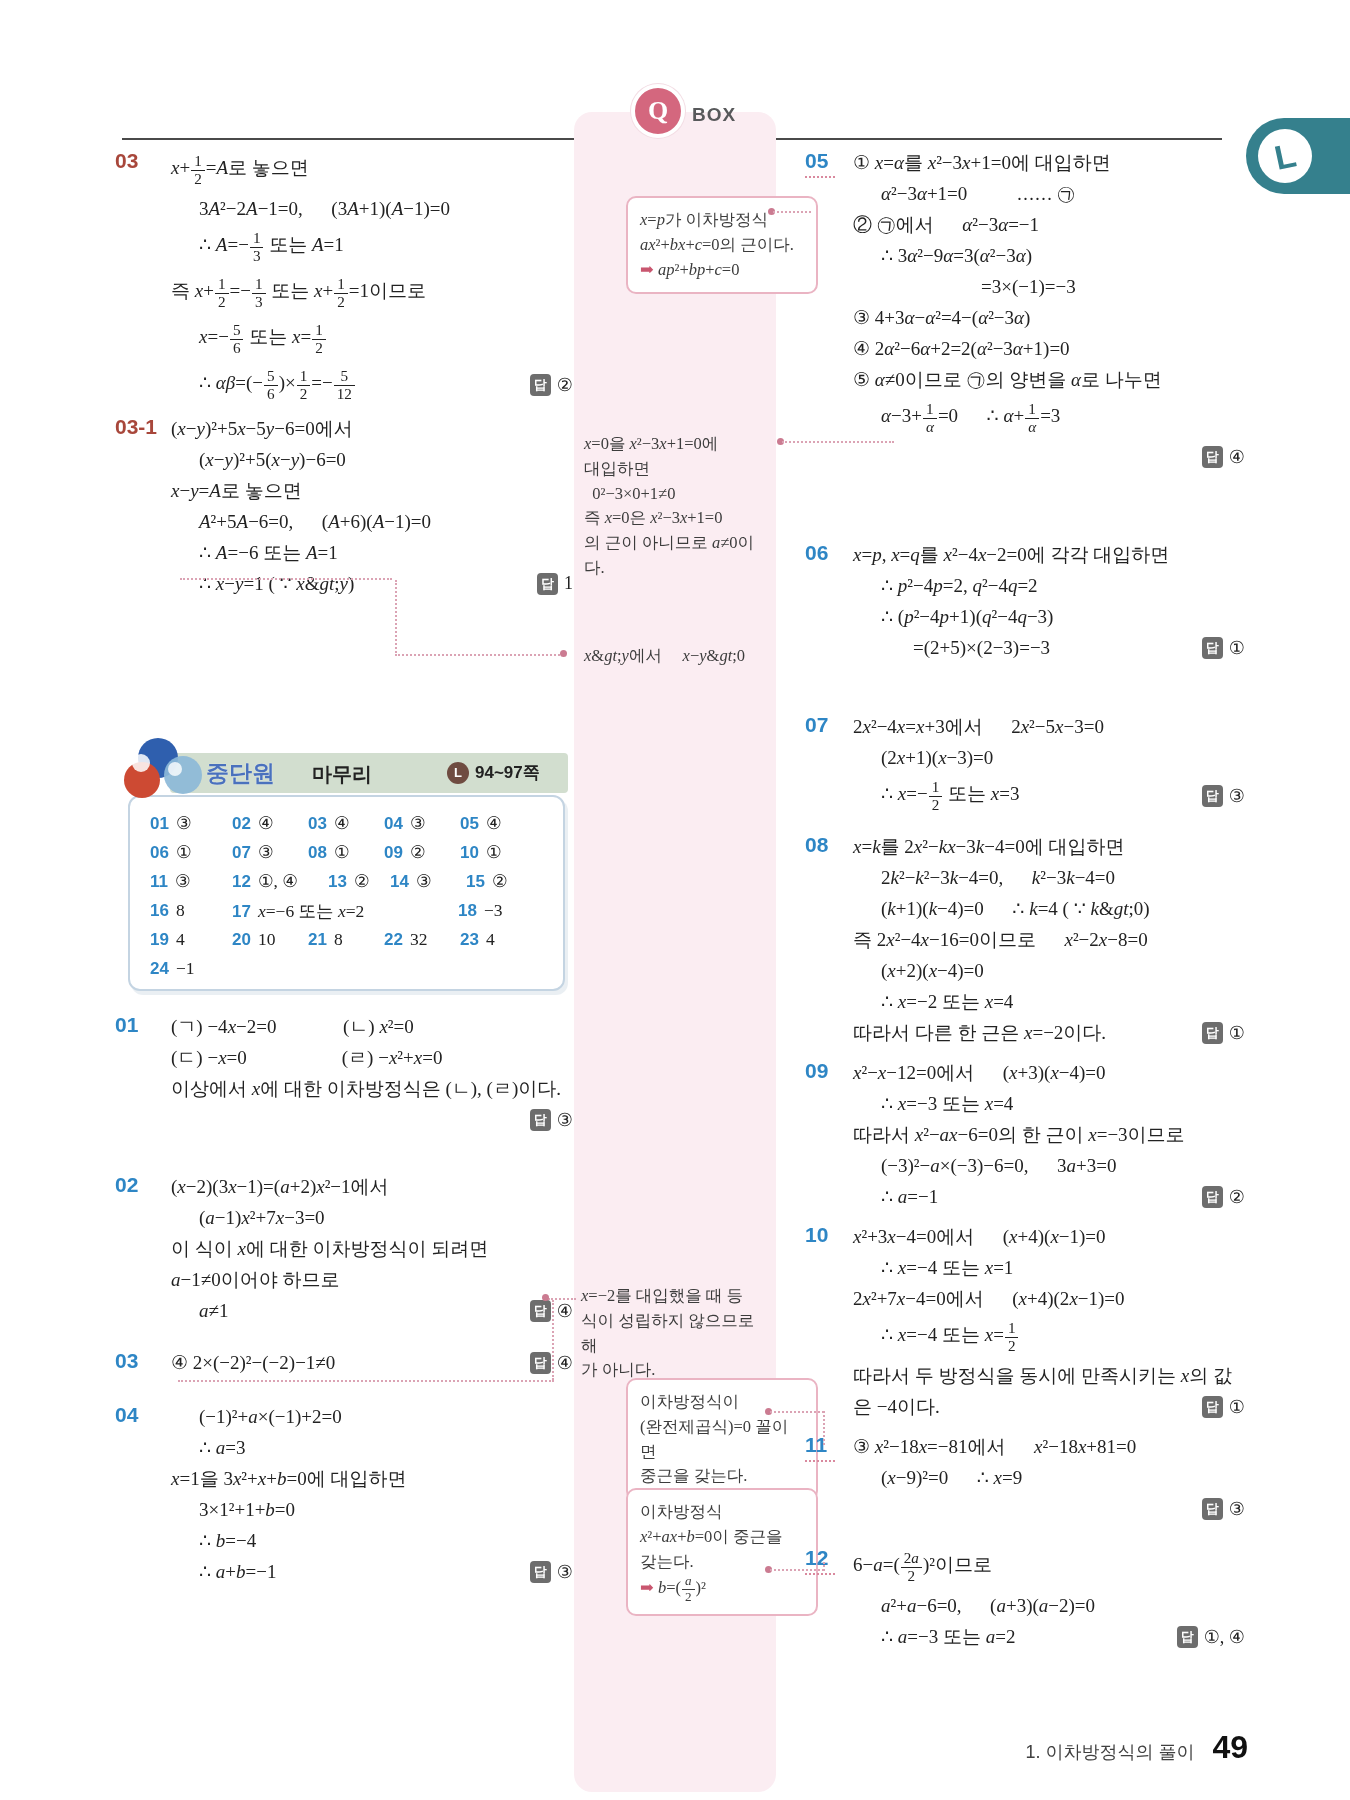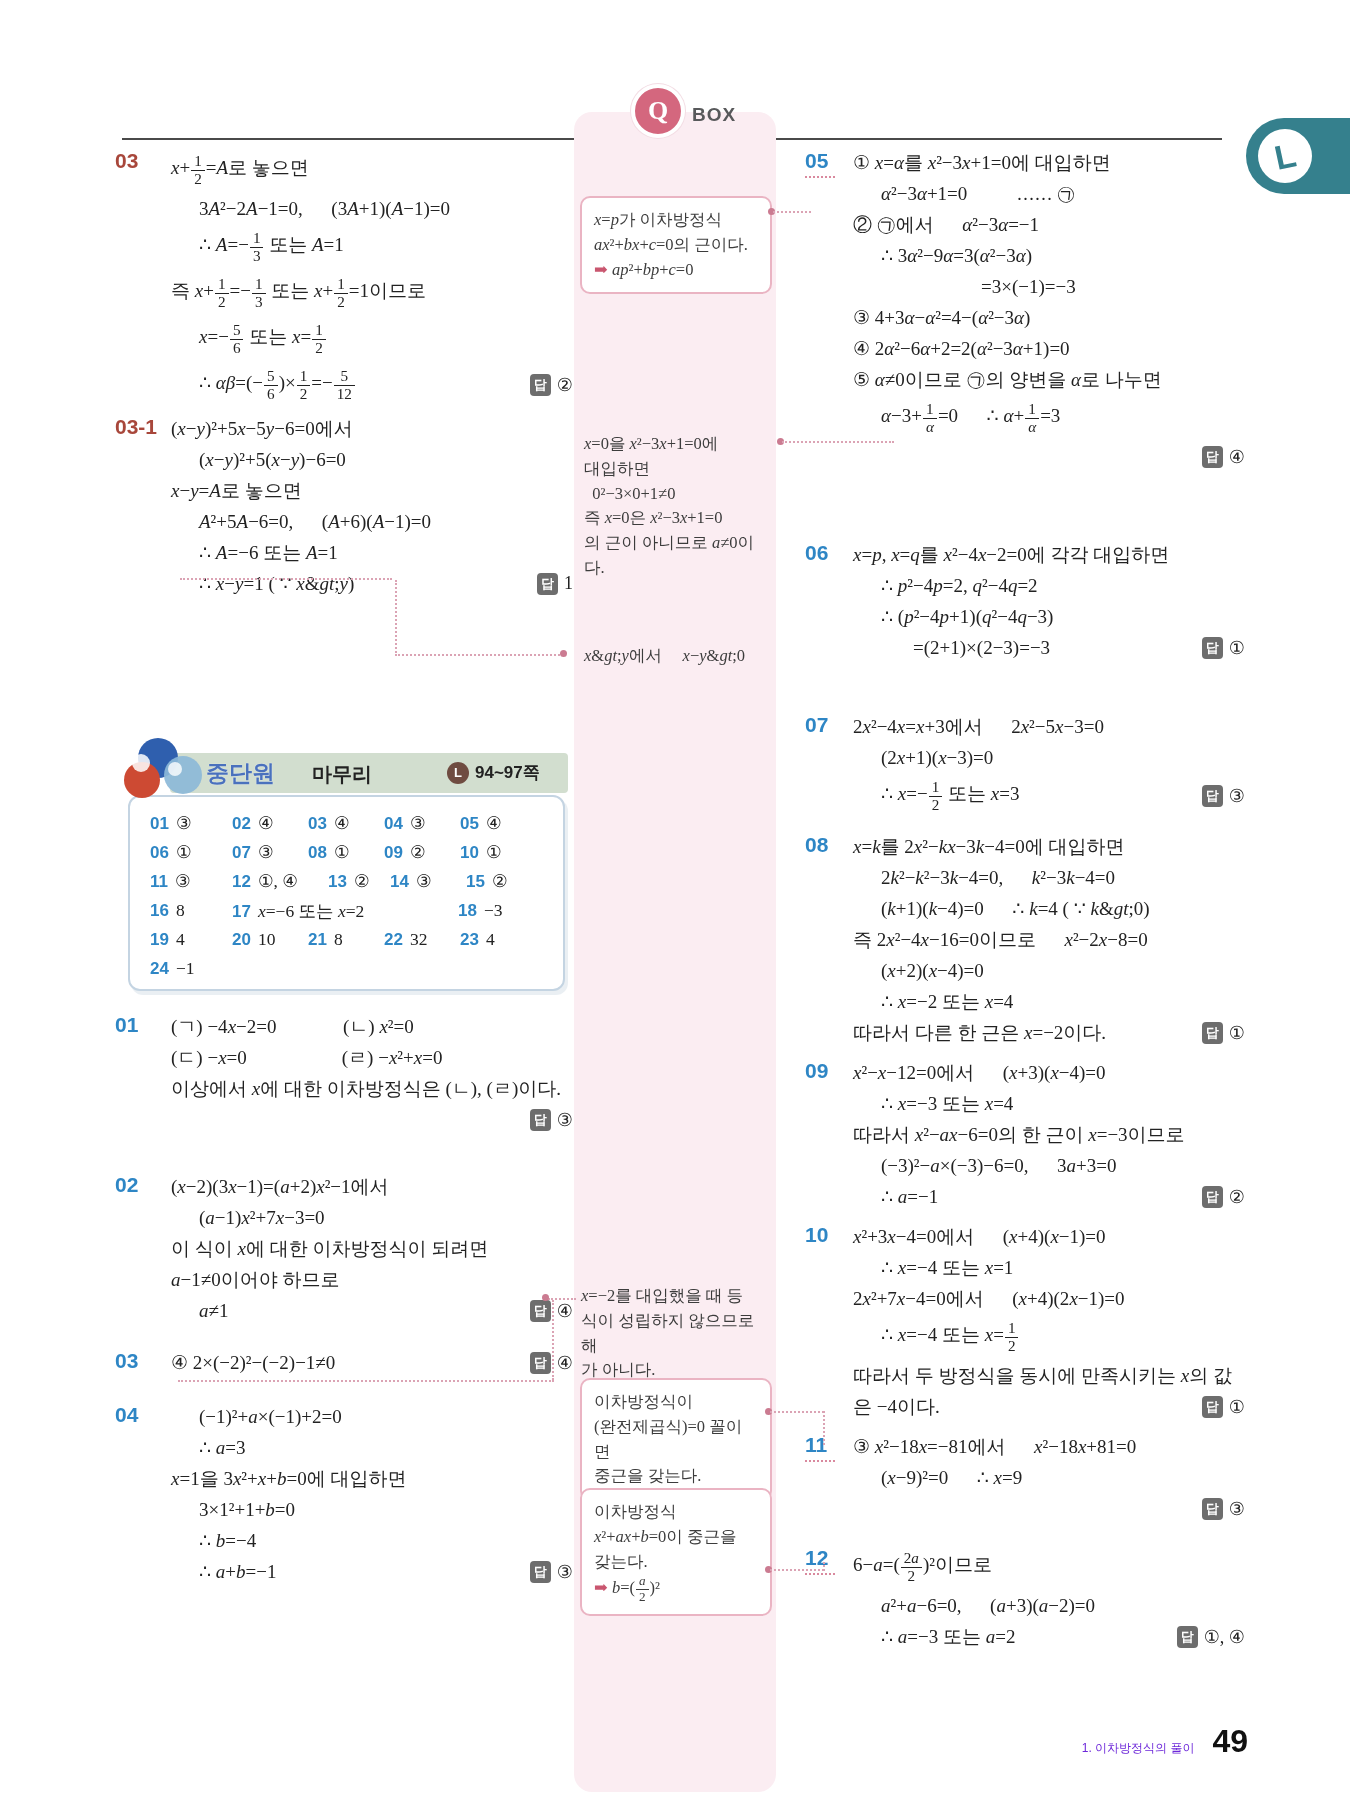--- a/index.html
+++ b/index.html
@@ -22,21 +22,21 @@
             background:#fbedf2; border-radius:18px; }
   .qbadge { position:absolute; left:631px; top:84px; width:46px; height:46px;
             background:#d4677e; border:4px solid #ffffff; border-radius:50%;
             display:flex; align-items:center; justify-content:center; z-index:3;
             box-shadow:0 0 0 1px #f3dde4; }
   .qbadge span { color:#fff; font-weight:bold; font-size:26px; font-family:"Liberation Serif",serif; }
   .qbox-title { position:absolute; left:692px; top:104px; font-weight:bold; font-size:19px;
             letter-spacing:1px; color:#58595b; z-index:3; }
 
   .qhintbox { position:absolute; background:#fff; border:2px solid #eab4c3; border-radius:10px;
-            padding:10px 12px; width:164px; color:#3c3c3c; z-index:2; }
+            padding:10px 12px; width:164px; color:#3c3c3c; z-index:2;margin-left:46px; }
   .qnote   { position:absolute; width:186px; color:#3c3c3c; z-index:2; }
   .qline   { font-family:"Liberation Serif","DejaVu Serif",serif; font-size:16.5px; line-height:1.5;
             white-space:pre-wrap; }
   .qline i { font-family:"Liberation Serif","DejaVu Serif",serif; }
   .arr { color:#c9566f; }
 
   
   .prob  { position:absolute; z-index:2; }
   .pnum  { position:absolute; left:0; top:1px; font-weight:bold; font-size:21px;
            font-family:"Liberation Sans",sans-serif; }
@@ -98,21 +98,21 @@
         font-family:"Liberation Sans",sans-serif; }
   .rv { font-family:"Liberation Serif","DejaVu Serif",serif; font-size:17.5px; white-space:pre; }
 
   
   .dot-h { position:absolute; border-top:2px dotted #dba3b4; z-index:4; }
   .dot-v { position:absolute; border-left:2px dotted #dba3b4; z-index:4; }
   .cdot  { position:absolute; width:7px; height:7px; border-radius:50%; background:#cb7b91; z-index:4; }
 
   
   .footer { position:absolute; right:102px; top:1700px; display:flex; align-items:baseline; gap:18px; }
-  .footer .flabel { font-size:12px; color:#6d28d9;margin-top:40px; }
+  .footer .flabel { font-size:18px; color:#404040;margin-top:40px; }
   .footer .fpage  { font-size:32px; font-weight:bold; color:#111; }
 </style>
 </head>
 <body>
 
 <div class="page">
 
   <div class="toprule"></div>
 
   <div class="logo-l">
@@ -498,21 +498,21 @@
         <div class="mline ind0">
           <span class="mtxt"><i>x</i>=<i>p</i>, <i>x</i>=<i>q</i>를 <i>x</i>²−4<i>x</i>−2=0에 각각 대입하면</span>
         </div>
         <div class="mline ind1">
           <span class="mtxt">∴ <i>p</i>²−4<i>p</i>=2, <i>q</i>²−4<i>q</i>=2</span>
         </div>
         <div class="mline ind1">
           <span class="mtxt">∴ (<i>p</i>²−4<i>p</i>+1)(<i>q</i>²−4<i>q</i>−3)</span>
         </div>
         <div class="mline ind2">
-          <span class="mtxt">=(2+1)×(2−3)=−3</span>
+          <span class="mtxt">=(2+5)×(2−3)=−3</span>
           <span class="ansr">
             <span class="abadge">답</span>
             <span class="aval">①</span>
           </span>
         </div>
       </div>
     </div>
     <div class="prob side-right" style="left: 805px; top: 712px;">
       <span class="pnum blue">07</span>
       <div class="plines">

